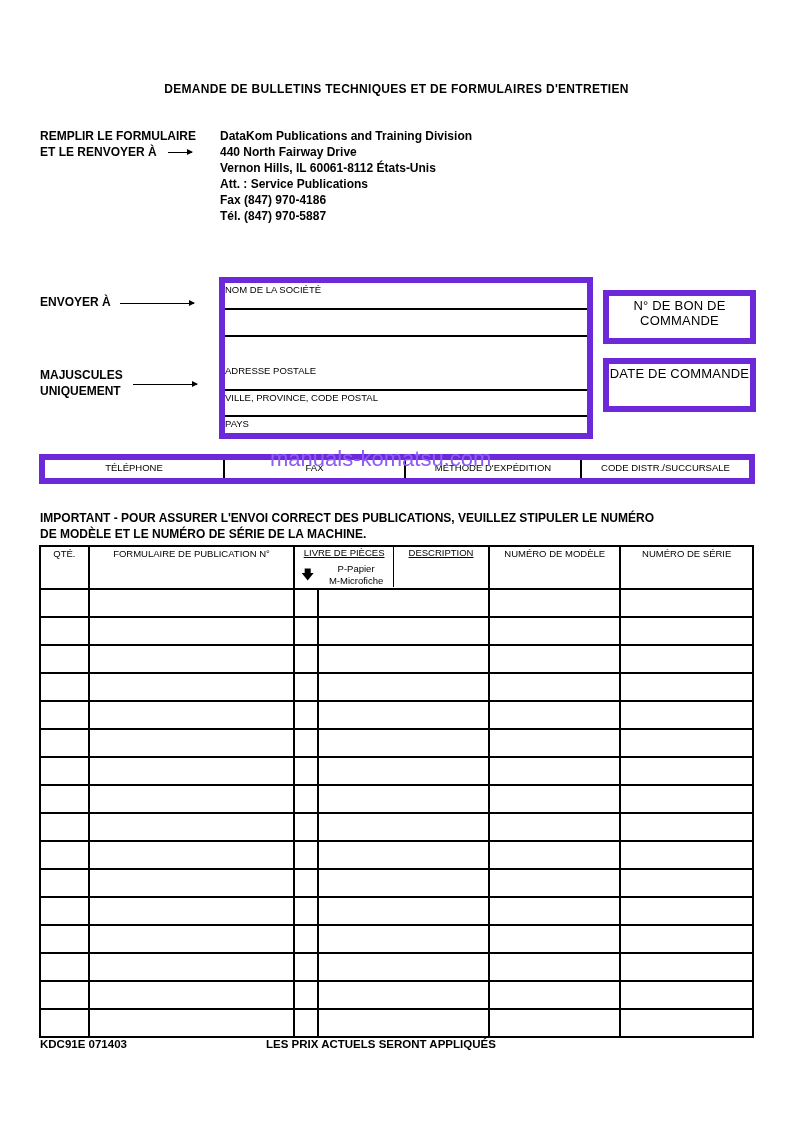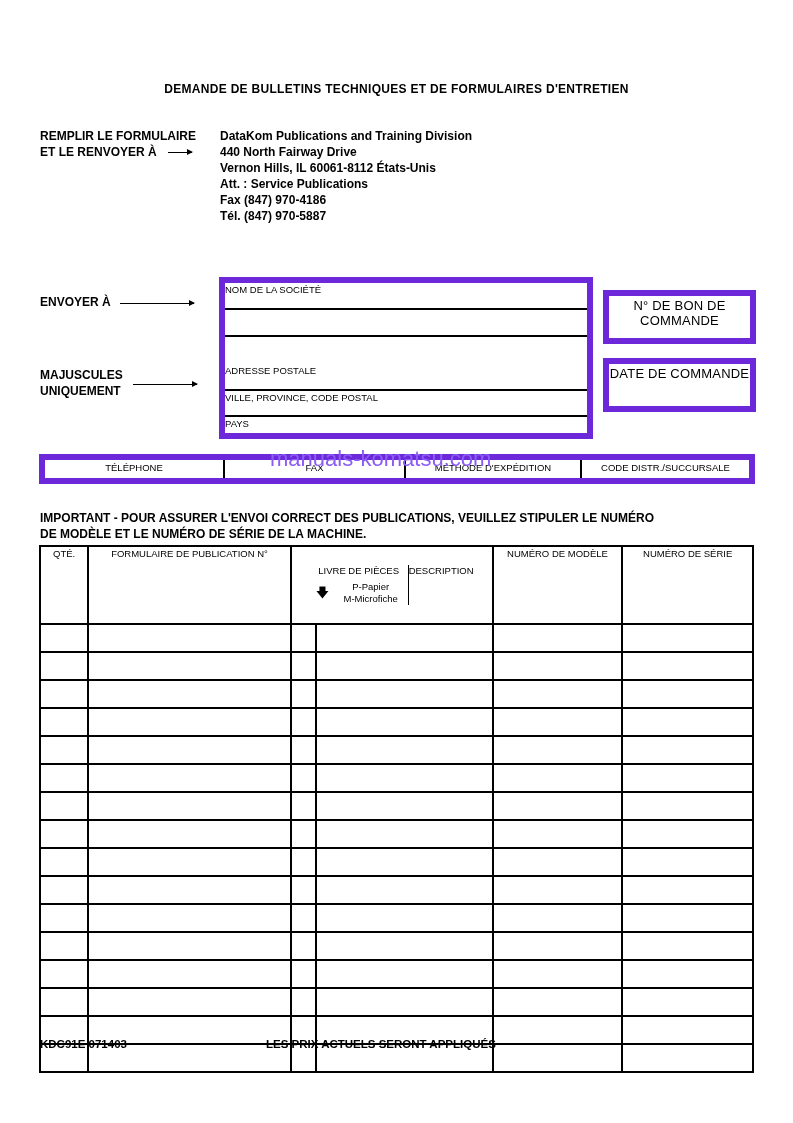--- a/index.html
+++ b/index.html
@@ -110,21 +110,21 @@
     <col style="width:206px">
     <col style="width:24px">
     <col style="width:171px">
     <col style="width:132px">
     <col style="width:133px">
   </colgroup>
   <thead>
     <tr>
       <th>QTÉ.</th>
       <th>FORMULAIRE DE PUBLICATION N°</th>
-      <th colspan="2" style="padding:18px; position:relative;">
+      <th colspan="2" style="padding:0; position:relative;text-decoration:underline;">
         <div style="display:flex; height:40px;">
           <div style="width:98px; border-right:1px solid #000; position:relative;">
             <div style="white-space:nowrap;">LIVRE DE PIÈCES</div>
             <div style="position:absolute; left:6px; top:22px; font-size:13px; line-height:12px;">🡇</div>
             <div style="position:absolute; left:28px; top:16px; line-height:12px; text-align:center; width:66px;">
               <div>P-Papier</div>
               <div>M-Microfiche</div>
             </div>
           </div>
           <div style="flex:1;">DESCRIPTION</div>

